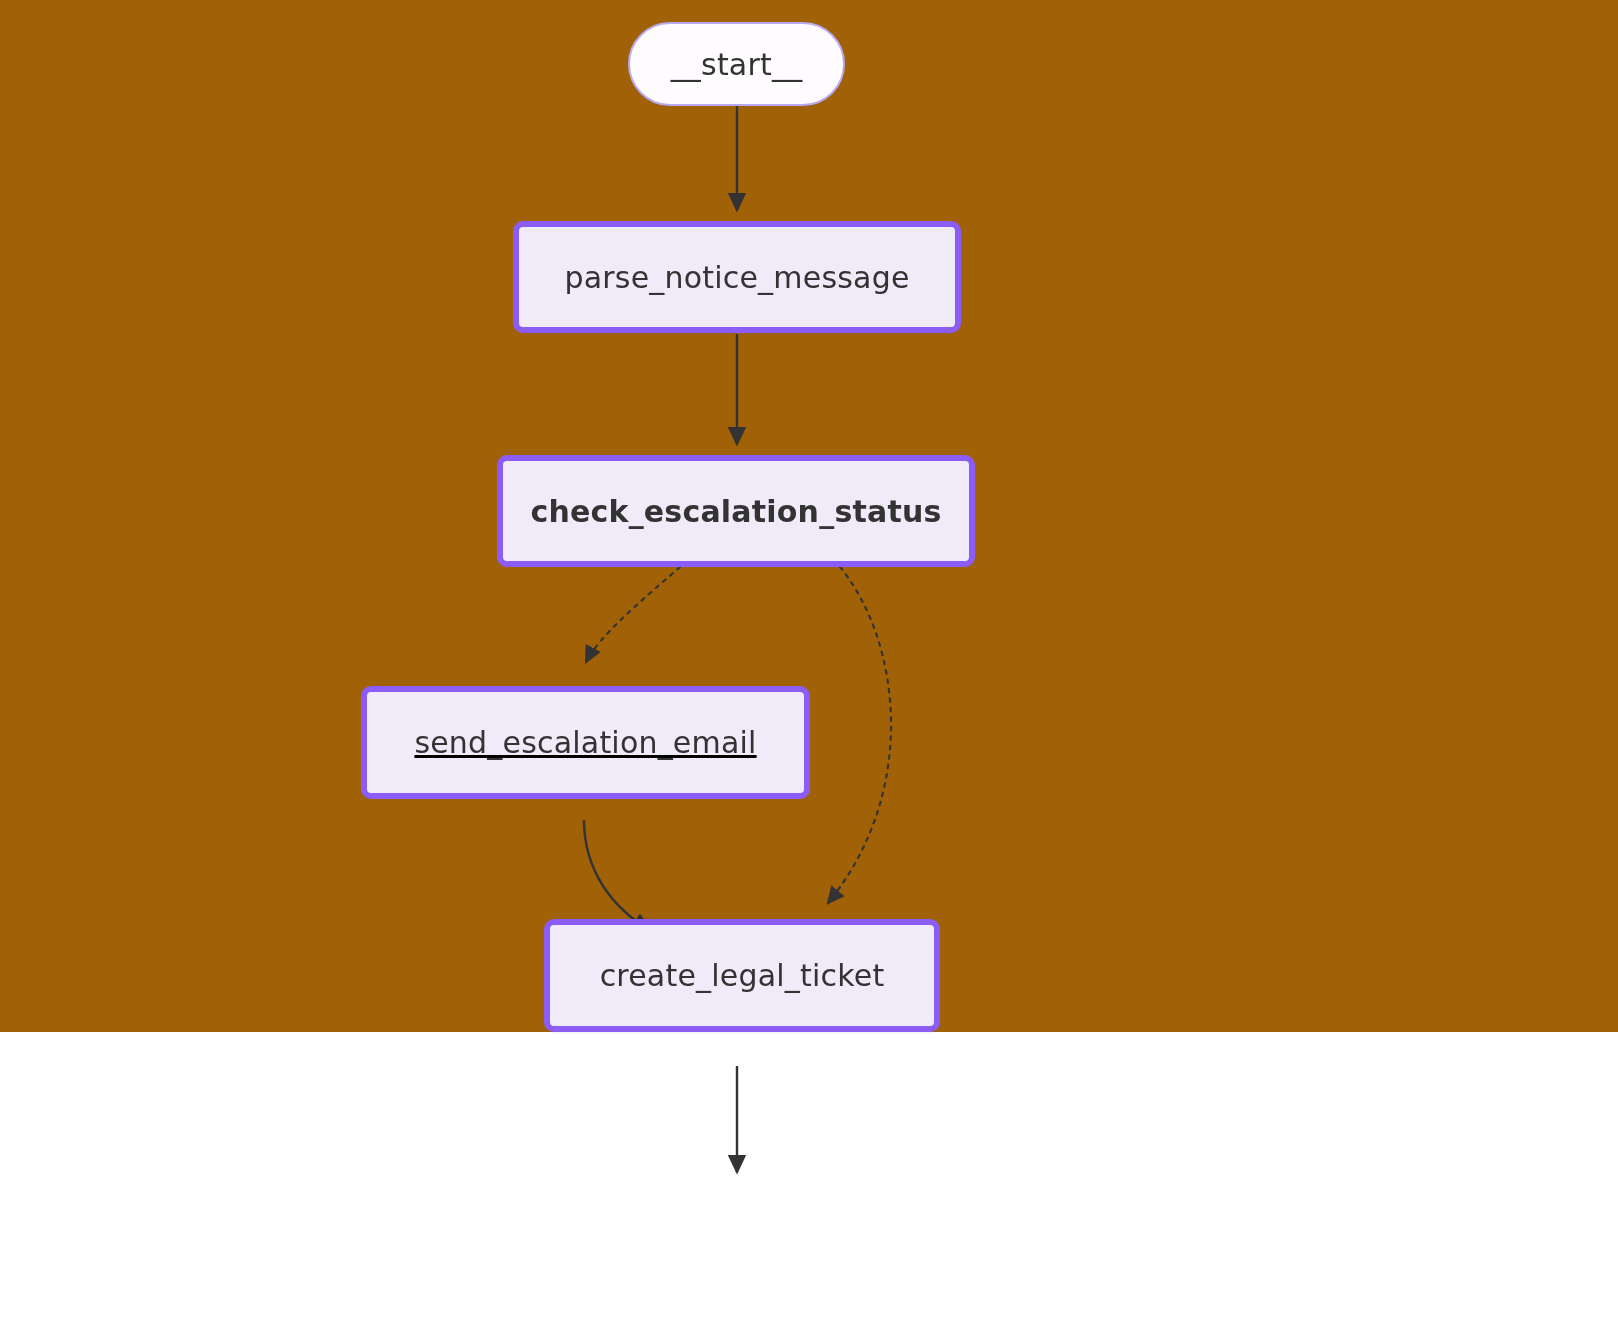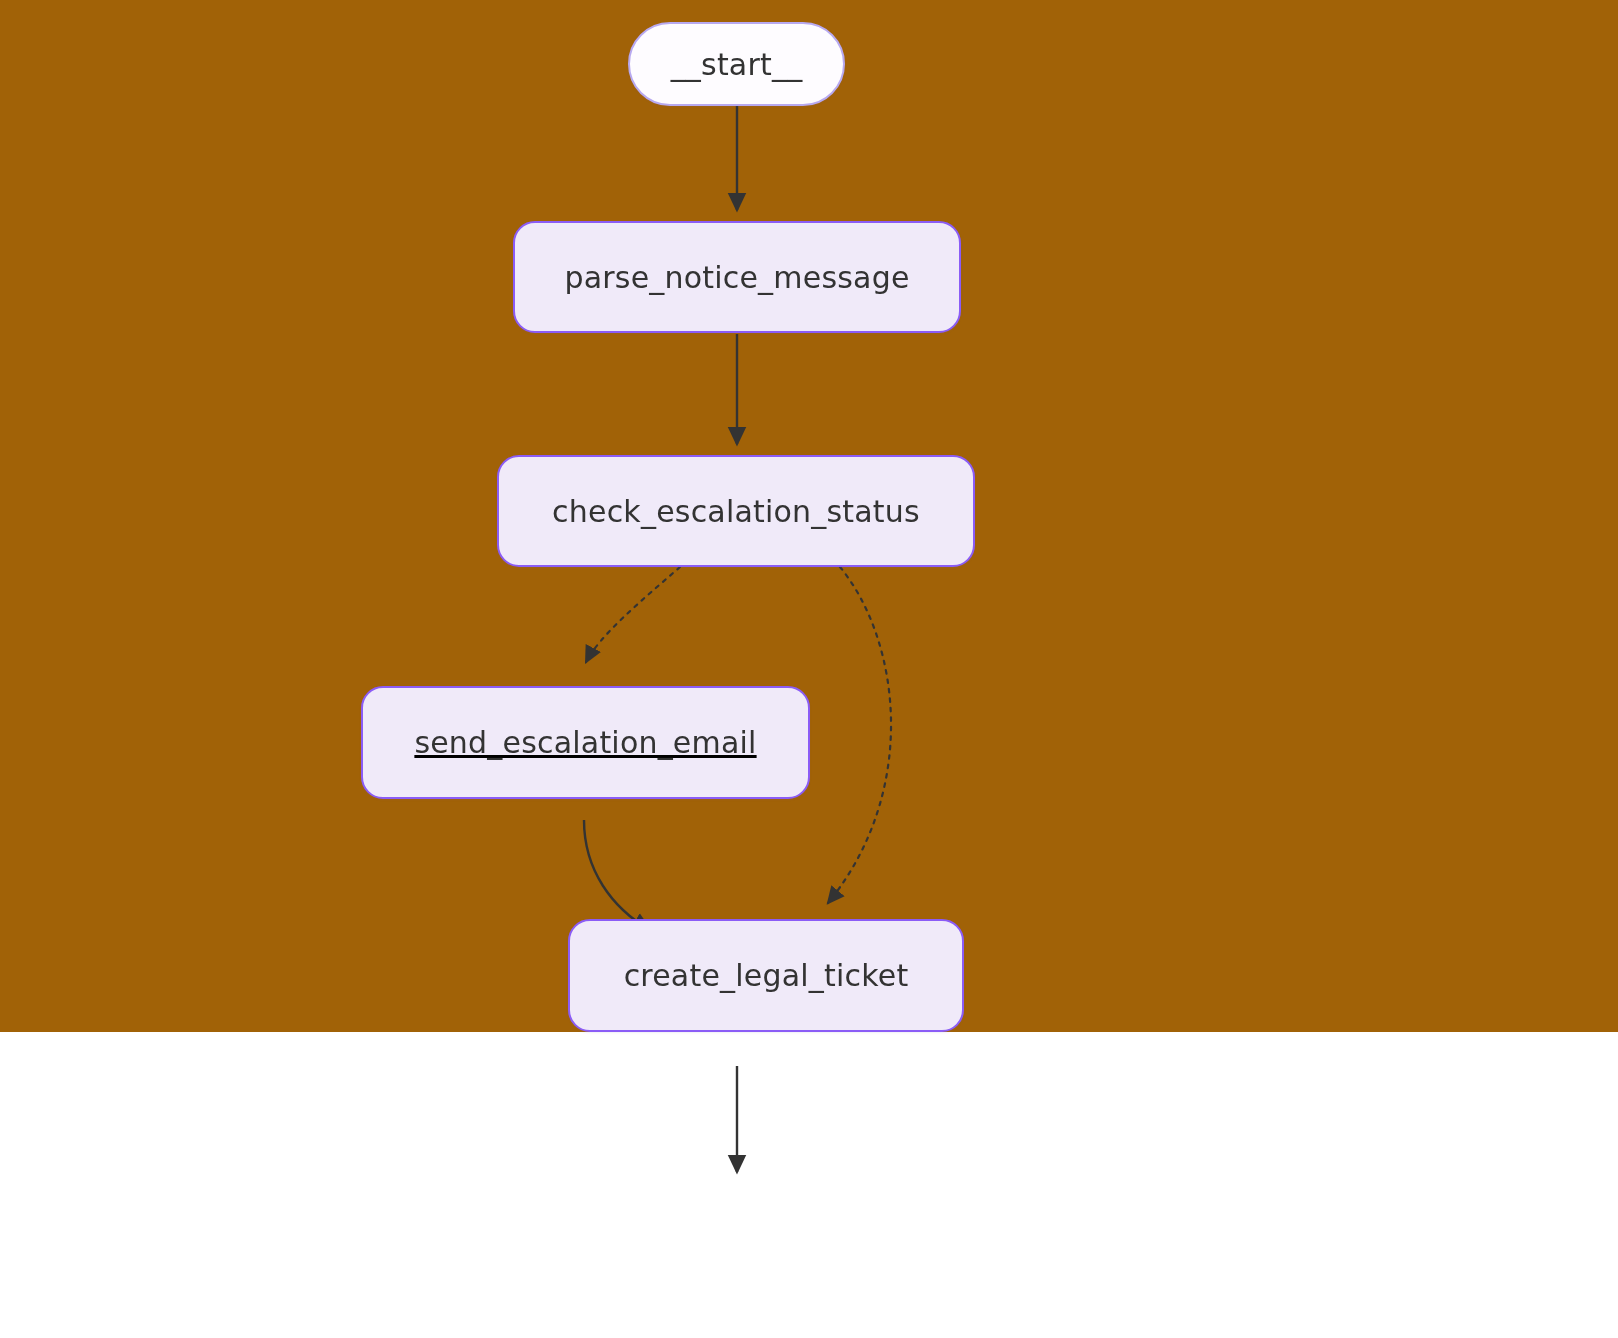--- a/index.html
+++ b/index.html
@@ -51,22 +51,22 @@
     box-shadow: 0 1px 2px rgba(120,100,180,0.10);
   }
   .node.terminal-end {
     border-radius: 50px;
     border: 2px solid #b0a0ef;
     background: #b7a7f3;
     box-shadow: 0 1px 2px rgba(120,100,180,0.14);
   }
   
   .node.process {
-    border-radius: 22px;
-    border: 2px solid #8b5cf6;
+    border-radius: 10px;
+    border: 6px solid #8b5cf6;
     background: #f0eaf9;
     box-shadow: 0 1px 2px rgba(120,100,180,0.10);
     align-items: center;
   }
 </style>
 </head>
 <body>
 
 <div id="graph-root">
 
@@ -94,26 +94,26 @@
   </svg>
 
   <div class="node terminal-start" style="left:628px; top:22px; width:217px; height:84px;">
     <span class="node-label">__start__</span>
   </div>
 
   <div class="node process" style="left:513px; top:221px; width:448px; height:112px;">
     <span class="node-label">parse_notice_message</span>
   </div>
 
-  <div class="node process" style="left:497px; top:455px; width:478px; height:112px;">
+  <div class="node process" style="left:497px; top:455px; width:478px; height:112px;font-weight:bold;">
     <span class="node-label">check_escalation_status</span>
   </div>
 
   <div class="node process" style="left:361px; top:686px; width:449px; height:113px;text-decoration:underline;">
     <span class="node-label">send_escalation_email</span>
   </div>
 
-  <div class="node process" style="left:568px; top:919px; width:396px; height:113px;">
+  <div class="node process" style="left:544px; top:919px; width:396px; height:113px;">
     <span class="node-label">create_legal_ticket</span>
   </div>
 
 
 </div>
 
 </body></html>

